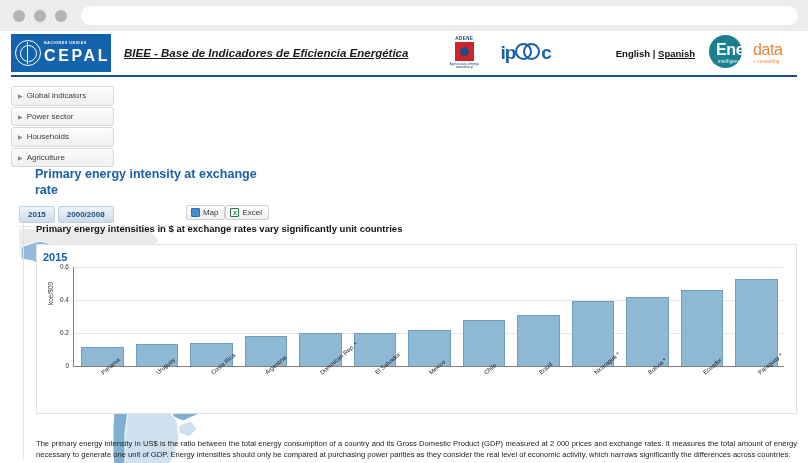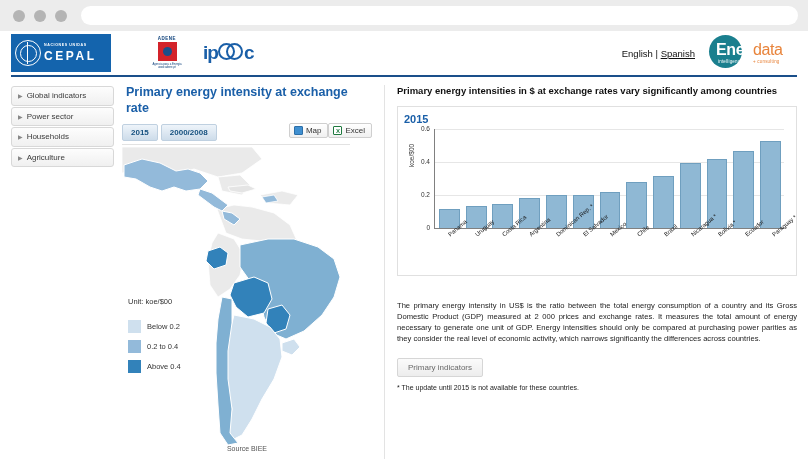--- a/index.html
+++ b/index.html
@@ -61,21 +61,21 @@
     content: ""; position: absolute; left: 4px; top: 4px;
     width: 15px; height: 15px; border-radius: 50%;
     border: 1.2px solid #ffffff;
   }
   .un-emblem::after {
     content: ""; position: absolute; left: 11px; top: 1px;
     width: 1px; height: 22px; background: #ffffff;
   }
   .cepal-text { margin-left: 3px; color: #fff; line-height: 1; }
   .cepal-small { font-size: 3.6px; letter-spacing: 0.6px; font-weight: bold; }
-  .cepal-big { font-size: 12px; letter-spacing: 2.6px; font-weight: bold; margin-top: 3px; }
+  .cepal-big { font-size: 16px; letter-spacing: 2.6px; font-weight: bold; margin-top: 3px; }
   #site-title {
     margin-left: 13px;
     font-size: 11.5px; font-weight: bold; font-style: italic;
     color: #1a1a1a;
     text-decoration: underline;
     white-space: nowrap;
   }
   #adene-logo {
     margin-left: 36px; width: 40px;
     display: flex; flex-direction: column; align-items: center;
@@ -101,21 +101,21 @@
     width: 26px; height: 19px; vertical-align: -3px;
   }
   #ipeec-logo .ip-o i {
     position: absolute; top: 0; width: 17px; height: 17px;
     border-radius: 50%; border: 2.4px solid #1a5fa8;
   }
   #ipeec-logo .ip-o i:first-child { left: 0; }
   #ipeec-logo .ip-o i:last-child { left: 8px; }
   #lang-links {
     margin-left: auto;
-    font-size: 9.5px; font-weight: normal; color: #111;
+    font-size: 9.5px; font-weight: bold; color: #111;
     white-space: nowrap;
   }
   #lang-links a { color: #111; text-decoration: none; }
   #lang-links a.active { text-decoration: none; }
   #lang-links a.link { text-decoration: underline; }
   #enerdata-logo {
     margin-left: 14px; margin-right: 2px;
     position: relative; width: 86px; height: 38px; flex: none;
   }
   .ener-circle {
@@ -139,20 +139,21 @@
     position: absolute; left: 44px; top: 25px;
     font-size: 4.5px; color: #e8833a; letter-spacing: .2px;
   }
 
   
   #content {
     position: relative;
     margin: 8px 11px 0 11px;
     display: flex;
     height: 374px;
+    flex-direction: column;
   }
 
   
   #sidebar { width: 103px; flex: none; }
   .side-item {
     height: 19.5px;
     margin-bottom: 0px;
     background: linear-gradient(#fdfdfd, #f0f0f0);
     border: 1px solid #d8d8d8;
     border-radius: 3px;
@@ -166,21 +167,21 @@
   }
 
   
   #map-col {
     width: 250px; flex: none;
     margin-left: 8px;
     position: relative;
   }
   #chart-title {
     font-size: 12.5px; font-weight: bold; color: #1a5fa8;
-    line-height: 1.25; margin: 0 0 8px 4px;
+    line-height: 1.25; margin: 0 0 8px 16px;
   }
   #view-tabs { display: flex; gap: 3px; }
   .view-tab {
     font-size: 8px; font-weight: bold; color: #15507f;
     background: linear-gradient(#eef4fa, #cddcea);
     border: 1px solid #bfd0e0;
     border-radius: 2px;
     padding: 3px 8px;
   }
   #map-buttons {
@@ -324,20 +325,21 @@
   <div id="site-header">
 
     <div id="cepal-logo">
       <div class="un-emblem"></div>
       <div class="cepal-text">
         <div class="cepal-small">NACIONES UNIDAS</div>
         <div class="cepal-big">CEPAL</div>
       </div>
     </div>
 
+    <div id="site-title">BIEE - Base de Indicadores de Eficiencia Energética</div>
 
     <div id="adene-logo">
       <div class="adene-word">ADENE</div>
       <div class="adene-square"></div>
       <div class="adene-sub">Agencia para a Energia
 www.adene.pt</div>
     </div>
 
     <div id="ipeec-logo">
       <span>ip</span><span class="ip-o"><i></i><i></i></span><span>c</span>
@@ -428,41 +430,26 @@
           <path d="M146,162 L160,158 L168,168 L164,182 L152,186 L144,176 Z" fill="#3282ba" stroke="#ffffff" stroke-width="1"></path>
 
           <path d="M160,196 L172,192 L178,200 L170,208 L160,204 Z" fill="#cfe0ee" stroke="#ffffff" stroke-width="1"></path>
 
           <path d="M112,168 L132,172 L148,180 L158,192 L160,210 L152,232 L140,252 L130,272 L120,288 L112,292 L106,284 L110,262 L106,240 L104,216 L106,192 Z" fill="#cfe0ee" stroke="#ffffff" stroke-width="1"></path>
 
           <path d="M100,150 L110,152 L110,176 L106,204 L106,232 L110,262 L108,286 L116,296 L106,298 L98,286 L96,258 L94,226 L94,196 L96,172 Z" fill="#7fb0d2" stroke="#ffffff" stroke-width="1"></path>
         </svg>
       </div>
 
-      <div id="legend">
-        <div class="unit">Unit: koe/$00</div>
-        <div class="legend-row">
-          <span class="legend-sw" style="background:#cfe0ee"></span>
-          <span>Below 0.2</span>
-        </div>
-        <div class="legend-row">
-          <span class="legend-sw" style="background:#93bada"></span>
-          <span>0.2 to 0.4</span>
-        </div>
-        <div class="legend-row">
-          <span class="legend-sw" style="background:#3282ba"></span>
-          <span>Above 0.4</span>
-        </div>
-      </div>
 
       <div id="map-source">Source BIEE</div>
     </div>
 
     <div id="right-col">
-      <div id="headline">Primary energy intensities in $ at exchange rates vary significantly among countries</div>
+      <div id="headline">Primary energy intensities in $ at exchange rates vary significantly unit countries</div>
 
       <div id="chart-panel">
         <div id="chart-year">2015</div>
 
         <div id="plot">
           <div id="ylabel">koe/$00</div>
 
           <div class="ytick" style="top:-4px">0.6</div>
           <div class="ytick" style="top:29px">0.4</div>
           <div class="ytick" style="top:62px">0.2</div>

